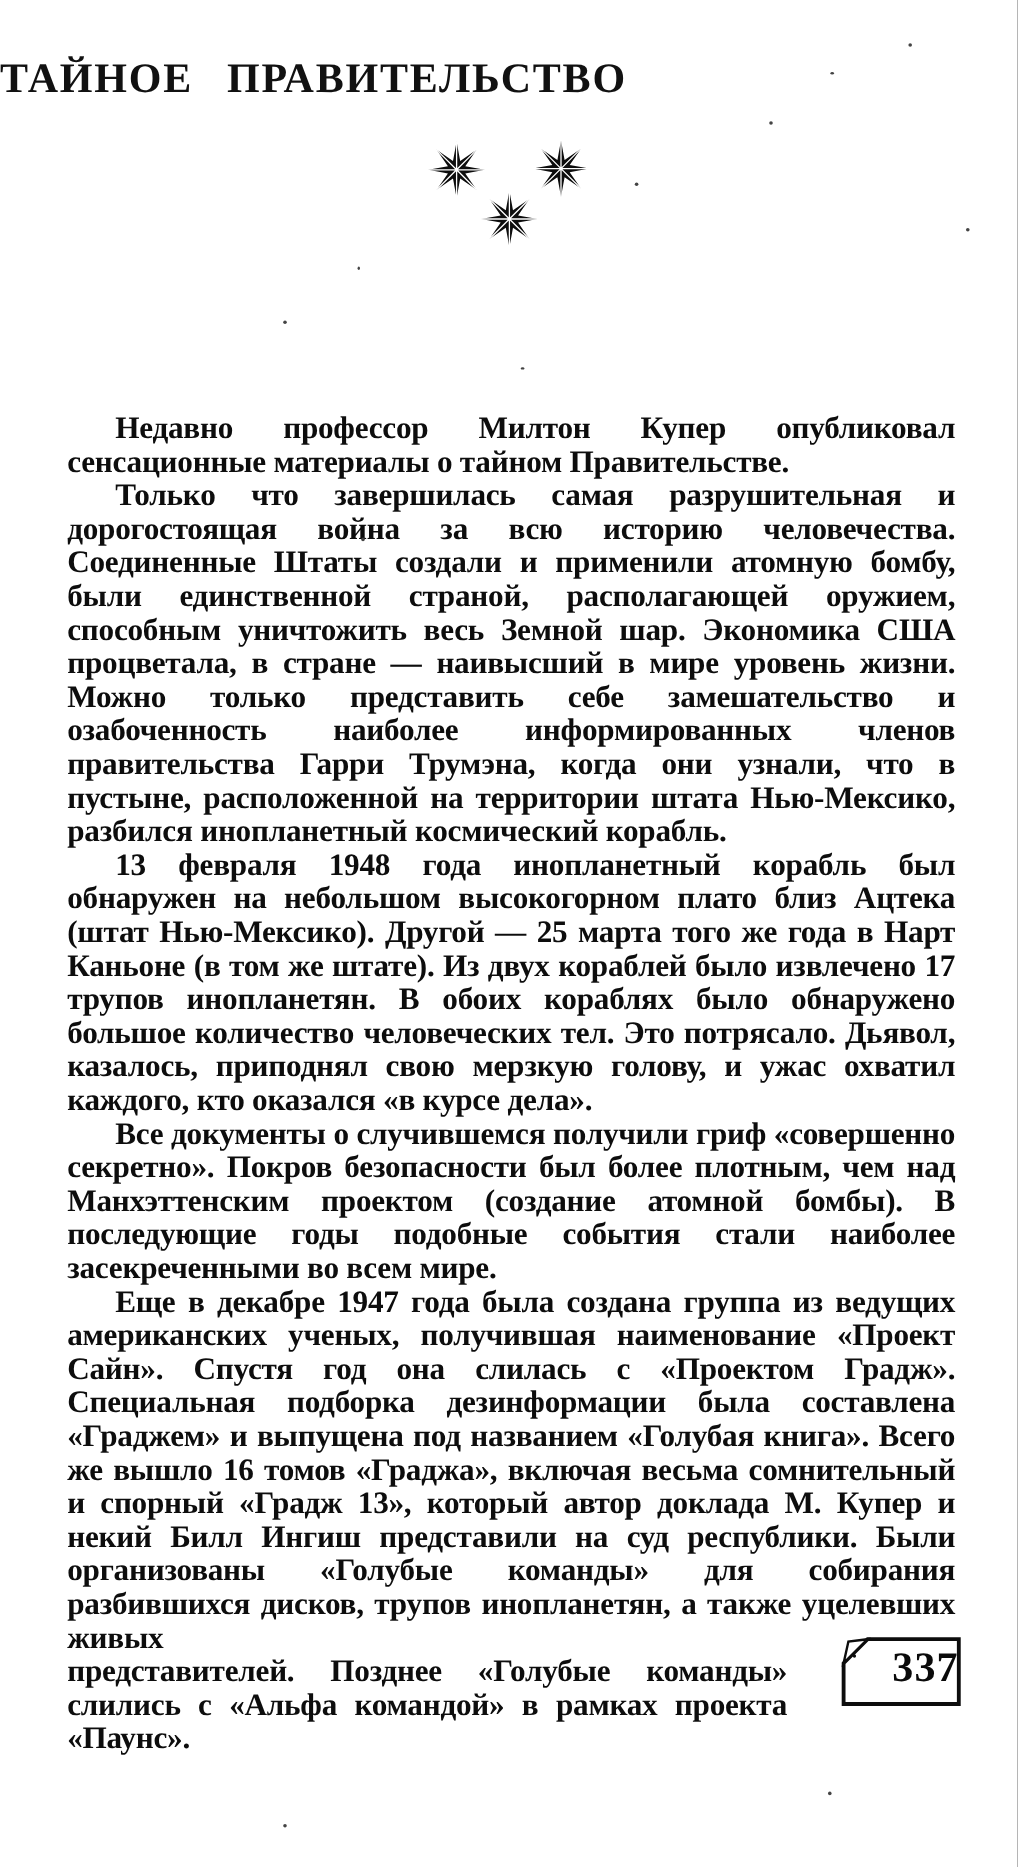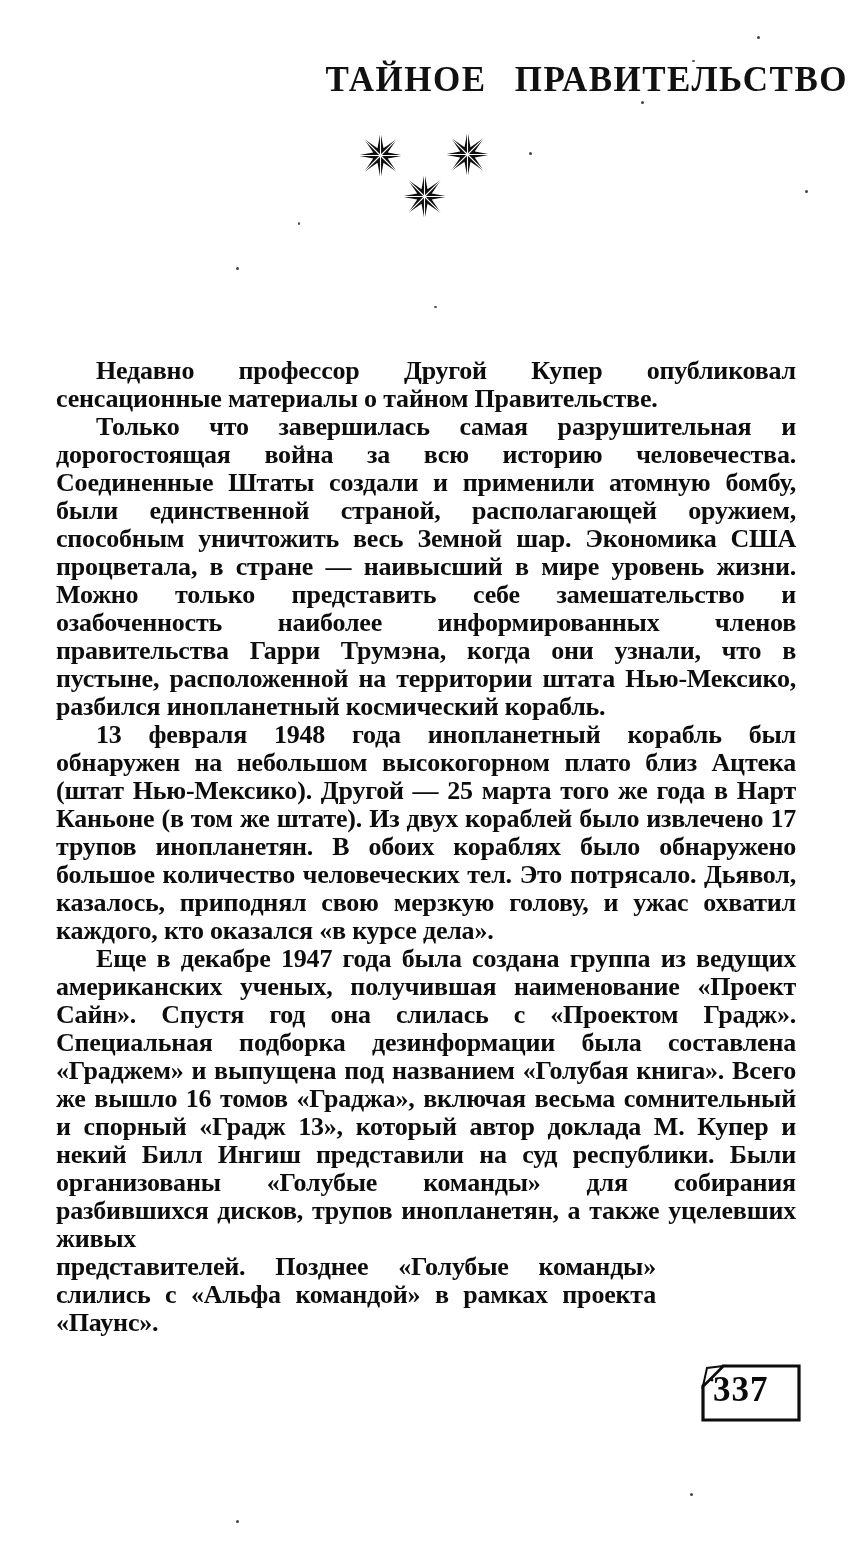--- a/index.html
+++ b/index.html
@@ -7,22 +7,22 @@
     position:relative;
     width:848px; height:1556px;
     margin:0 auto;
     background:#ffffff;
     color:#0d0d0d;
     font-family:"Liberation Serif", serif;
     overflow:hidden;
   }
   .chapter-title {
     margin:0;
-    padding-top:60px;
-    text-align:right;
+    padding-top:46px;
+    text-align:left;
     font-size:35px;
     font-weight:bold;
     letter-spacing:1.5px;
     word-spacing:18px;
     color:#111;
   }
   .ornament {
     position:relative;
     width:136px; height:92px;
     margin:30px auto 0 auto;
@@ -46,21 +46,21 @@
   }
   .page-number-box {
     position:absolute;
     left:699px; top:1362px;
     width:104px; height:62px;
   }
   .page-number-box svg { position:absolute; left:0; top:0; }
   .page-number {
     position:absolute;
     left:14px; top:8px; right:4px;
-    text-align:left;
+    text-align:right;
     font-size:35px;
     font-weight:bold;
     letter-spacing:1px;
     color:#0a0a0a;
   }
   .speck { position:absolute; background:#444; border-radius:50%; }
 </style>
 </head>
 <body>
 
@@ -77,23 +77,24 @@
       <path fill="#0d0d0d" d="M50,50 L43.87,35.22 L50,2 L56.13,35.22 Z M50,50 L56.13,35.22 L83.94,16.06 L64.78,43.87 Z M50,50 L64.78,43.87 L98,50 L64.78,56.13 Z M50,50 L64.78,56.13 L83.94,83.94 L56.13,64.78 Z M50,50 L56.13,64.78 L50,98 L43.87,64.78 Z M50,50 L43.87,64.78 L16.06,83.94 L35.22,56.13 Z M50,50 L35.22,56.13 L2,50 L35.22,43.87 Z M50,50 L35.22,43.87 L16.06,16.06 L43.87,35.22 Z"></path>
       <path stroke="#ffffff" stroke-width="2.2" d="M50,50 L50,2 M50,50 L83.94,16.06 M50,50 L98,50 M50,50 L83.94,83.94 M50,50 L50,98 M50,50 L16.06,83.94 M50,50 L2,50 M50,50 L16.06,16.06"></path>
     </svg>
     <svg class="star star-3" viewBox="0 0 100 100">
       <path fill="#0d0d0d" d="M50,50 L43.87,35.22 L50,2 L56.13,35.22 Z M50,50 L56.13,35.22 L83.94,16.06 L64.78,43.87 Z M50,50 L64.78,43.87 L98,50 L64.78,56.13 Z M50,50 L64.78,56.13 L83.94,83.94 L56.13,64.78 Z M50,50 L56.13,64.78 L50,98 L43.87,64.78 Z M50,50 L43.87,64.78 L16.06,83.94 L35.22,56.13 Z M50,50 L35.22,56.13 L2,50 L35.22,43.87 Z M50,50 L35.22,43.87 L16.06,16.06 L43.87,35.22 Z"></path>
       <path stroke="#ffffff" stroke-width="2.2" d="M50,50 L50,2 M50,50 L83.94,16.06 M50,50 L98,50 M50,50 L83.94,83.94 M50,50 L50,98 M50,50 L16.06,83.94 M50,50 L2,50 M50,50 L16.06,16.06"></path>
     </svg>
   </div>
 
   <div class="body-text">
-    <p>Недавно профессор Другой Купер опубликовал сенсационные материалы о тайном Правительстве.</p>
+    <p>Недавно профессор Милтон Купер опубликовал сенсационные материалы о тайном Правительстве.</p>
     <p>Только что завершилась самая разрушительная и дорогостоящая война за всю историю человечества. Соединенные Штаты создали и применили атомную бомбу, были единственной страной, располагающей оружием, способным уничтожить весь Земной шар. Экономика США процветала, в стране — наивысший в мире уровень жизни. Можно только представить себе замешательство и озабоченность наиболее информированных членов правительства Гарри Трумэна, когда они узнали, что в пустыне, расположенной на территории штата Нью-Мексико, разбился инопланетный космический корабль.</p>
     <p>13 февраля 1948 года инопланетный корабль был обнаружен на небольшом высокогорном плато близ Ацтека (штат Нью-Мексико). Другой — 25 марта того же года в Нарт Каньоне (в том же штате). Из двух кораблей было извлечено 17 трупов инопланетян. В обоих кораблях было обнаружено большое количество человеческих тел. Это потрясало. Дьявол, казалось, приподнял свою мерзкую голову, и ужас охватил каждого, кто оказался «в курсе дела».</p>
+    <p>Все документы о случившемся получили гриф «совершенно секретно». Покров безопасности был более плотным, чем над Манхэттенским проектом (создание атомной бомбы). В последующие годы подобные события стали наиболее засекреченными во всем мире.</p>
     <p>Еще в декабре 1947 года была создана группа из ведущих американских ученых, получившая наименование «Проект Сайн». Спустя год она слилась с «Проектом Градж». Специальная подборка дезинформации была составлена «Граджем» и выпущена под названием «Голубая книга». Всего же вышло 16 томов «Граджа», включая весьма сомнительный и спорный «Градж 13», который автор доклада М. Купер и некий Билл Ингиш представили на суд республики. Были организованы «Голубые команды» для собирания разбившихся дисков, трупов инопланетян, а также уцелевших живых</p>
     <p class="continuation">представителей. Позднее «Голубые команды» слились с «Альфа командой» в рамках проекта «Паунс».</p>
   </div>
 
   <div class="page-number-box">
     <svg width="104" height="62" viewBox="0 0 104 62">
       <polygon points="24,4 100,4 100,58 4,58 4,24" fill="#ffffff" stroke="#0d0d0d" stroke-width="3.2"></polygon>
       <polygon points="4,24 8,6 24,4" fill="#ffffff" stroke="#0d0d0d" stroke-width="2"></polygon>
       <circle cx="13" cy="18" r="1.4" fill="#0d0d0d"></circle>
     </svg>

